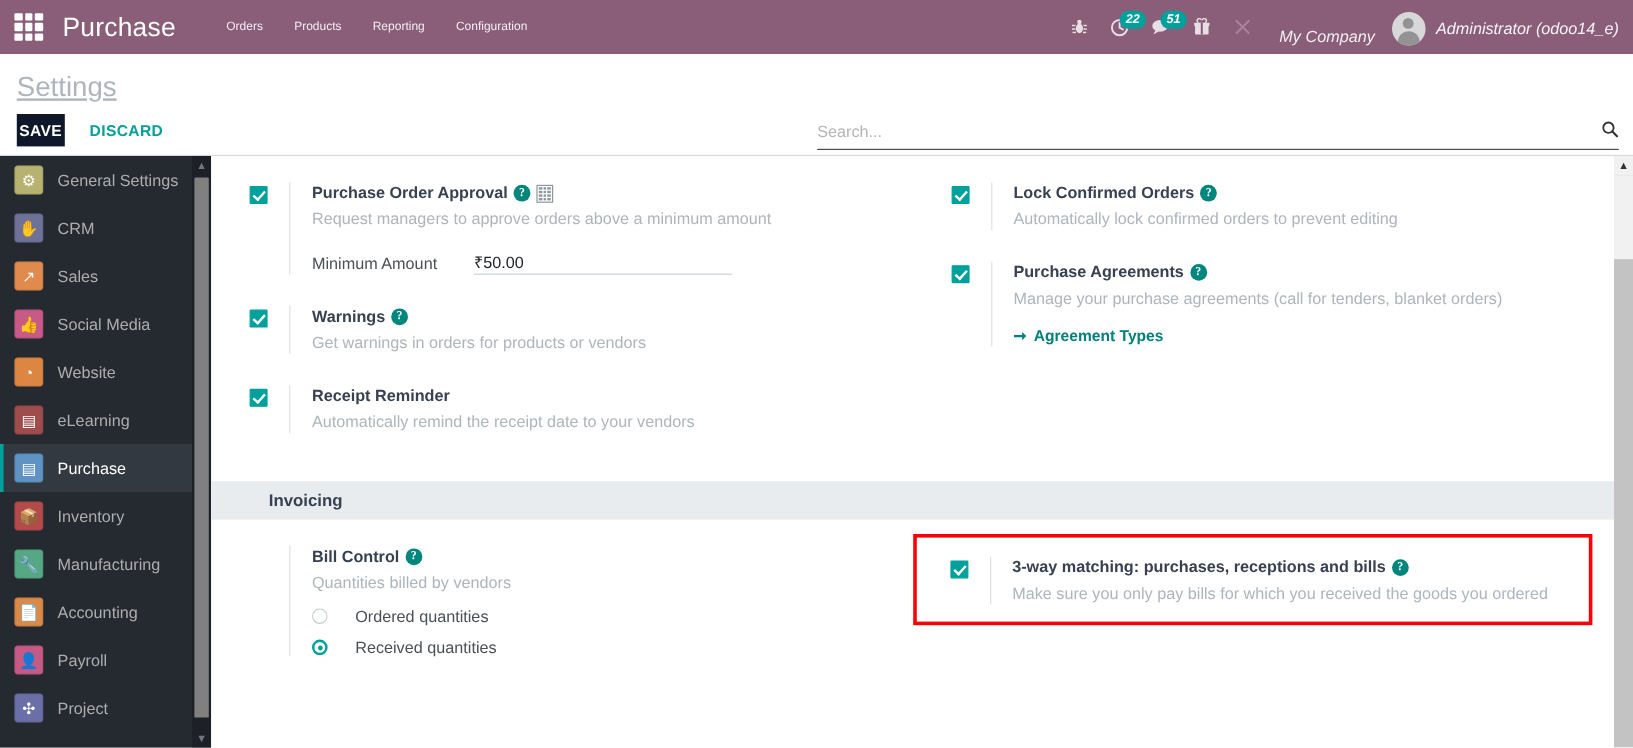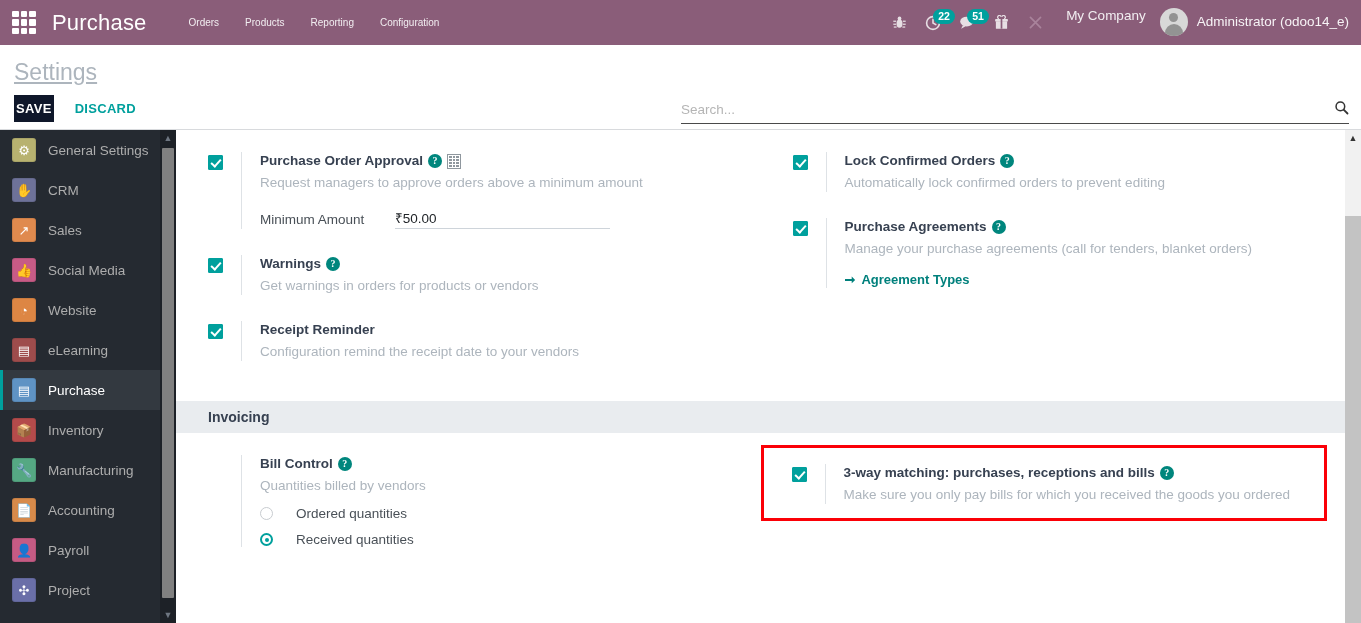--- a/index.html
+++ b/index.html
@@ -28,22 +28,22 @@
   .apps-grid i { background: #ffffff; display: block; border-radius: 1px; }
   .brand {
     font-size: 22px; color: #ffffff; font-weight: 400;
     letter-spacing: .2px; margin-right: 40px; cursor: pointer;
   }
   .menu-link {
     font-size: 10px; color: #f2eef1; margin-right: 22px;
     cursor: pointer; padding: 4px 2px; white-space: nowrap;
   }
   .topbar-right {
-    margin-left: auto; display: flex; align-items: flex-start;
-    padding-right: 12px; gap: 0px;
+    margin-left: auto; display: flex; align-items: flex-end;
+    padding-right: 12px; gap: 0px; font-style: italic;
   }
   .sysicon {
     position: relative; width: 34px; height: 30px;
     display: flex; align-items: center; justify-content: center;
     cursor: pointer; color: #e7dfe4;
   }
   .badge {
     position: absolute; top: 1px; left: 17px;
     background: #00a09d; color: #fff;
     font-size: 10.5px; font-weight: bold;
@@ -152,21 +152,21 @@
   .settings-wrap {
     position: absolute; top: 130px; left: 176px;
     width: 1185px; height: 493px;
     background: #ffffff; overflow: hidden;
   }
   .settings-inner { position: absolute; top: 0; left: 0; width: 1169px; }
 
   .sec-header {
     background: #e9ecef; color: #374151;
     font-size: 14px; font-weight: bold;
-    padding: 8px 0 8px 32px; margin-top: 14px;
+    padding: 8px 0 8px 48px; margin-top: 14px;
   }
 
   .grid2 { display: flex; flex-wrap: wrap; padding-top: 22px; }
   .col { width: 50%; }
   .setting {
     display: flex; padding: 0 18px 0 32px; margin-bottom: 26px;
   }
   .chk {
     width: 15px; height: 15px; flex: none;
     background: #00a09d; border: 1px solid #00a09d;
@@ -445,21 +445,21 @@
             <div class="s-desc">Get warnings in orders for products or vendors</div>
           </div>
         </div>
 
         <div class="setting">
           <div class="chk"></div>
           <div class="body">
             <div class="s-title">
               <span>Receipt Reminder</span>
             </div>
-            <div class="s-desc">Configuration remind the receipt date to your vendors</div>
+            <div class="s-desc">Automatically remind the receipt date to your vendors</div>
           </div>
         </div>
 
       </div>
 
       <div class="col">
 
         <div class="setting">
           <div class="chk"></div>
           <div class="body">

